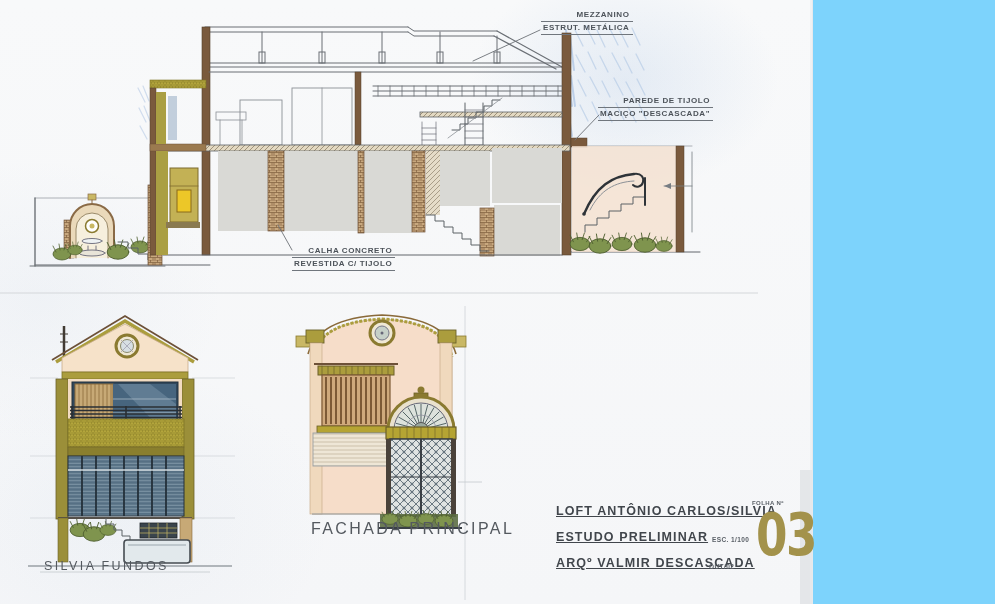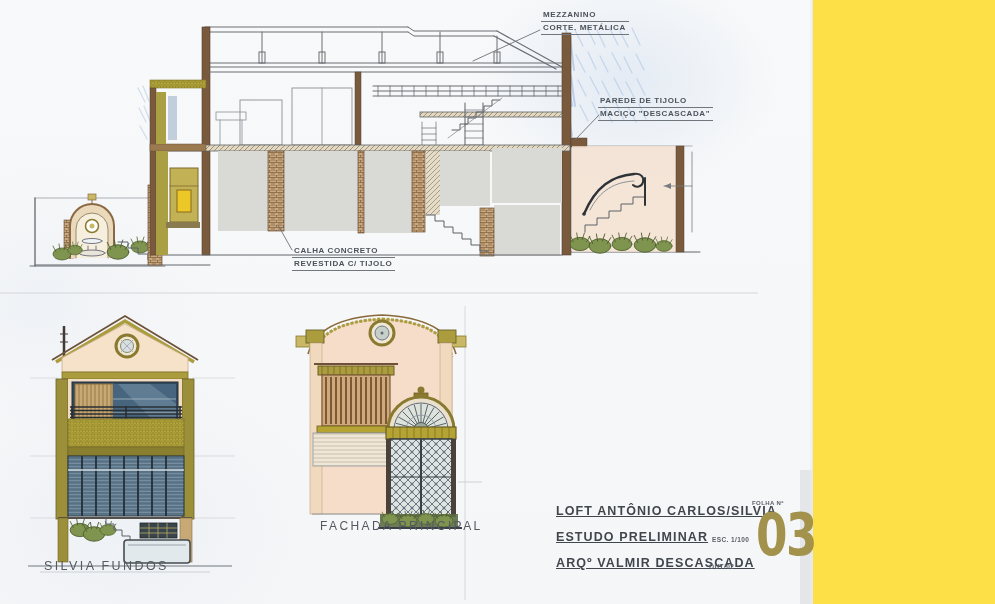--- a/index.html
+++ b/index.html
@@ -1,17 +1,17 @@
 <!DOCTYPE html>
 <html><head>
 <meta charset="utf-8">
 <style>
   html,body{margin:0;padding:0;background:#ffffff;}
-  .stage{position:relative;width:995px;height:604px;background:#fde047;overflow:hidden;
-         font-family:"Liberation Sans",sans-serif;}
+  .stage{position:relative;width:995px;height:604px;background:#7dd3fc;overflow:hidden;
+         font-family:"Liberation Sans",sans-serif;text-align:right;}
   .paper{position:absolute;left:0;top:0;width:812px;height:604px;
          background:
            radial-gradient(ellipse 220px 160px at 625px 80px, rgba(168,194,226,.25), transparent 70%),
            radial-gradient(ellipse 260px 200px at 40px 300px, rgba(175,195,220,.10), transparent 70%),
            radial-gradient(ellipse 300px 220px at 120px 520px, rgba(180,200,222,.12), transparent 70%),
            linear-gradient(#f8f9fa,#f5f6f8);
          border-right:1px solid #e7e9ec;}
   svg.art{position:absolute;left:0;top:0;}
   .ann{position:absolute;display:flex;flex-direction:column;gap:1px;
        font:600 8px/1.25 "Liberation Sans",sans-serif;letter-spacing:.6px;color:#4d535a;white-space:nowrap;}
@@ -294,32 +294,32 @@
     </g>
 
     <g>
       <rect x="800" y="470" width="12" height="134" fill="#dde0e3" opacity=".7"></rect>
       <path d="M811,0 V604" stroke="#e8eaec" stroke-width="1" fill="none"></path>
     </g>
   </svg>
 
   <div class="ann" style="left:541px;top:10px">
     <span class="u">MEZZANINO</span>
-    <span class="u">CORTE. METÁLICA</span>
+    <span class="u">ESTRUT. METÁLICA</span>
   </div>
   <div class="ann" style="left:598px;top:96px">
     <span class="u">PAREDE DE TIJOLO</span>
     <span class="u">MACIÇO "DESCASCADA"</span>
   </div>
   <div class="ann" style="left:292px;top:246px">
     <span class="u">CALHA CONCRETO</span>
     <span class="u">REVESTIDA C/ TIJOLO</span>
   </div>
 
-  <div class="dtitle" style="left:320px;top:520px;font-size:12px">FACHADA PRINCIPAL</div>
+  <div class="dtitle" style="left:311px;top:520px;font-size:16px">FACHADA PRINCIPAL</div>
   <div class="dtitle" style="left:44px;top:560px">SILVIA FUNDOS</div>
 
   <div>
     <div class="tbline" style="left:556px;top:505px">LOFT ANTÔNIO CARLOS/SILVIA</div>
     <div class="tbline" style="left:556px;top:531px">ESTUDO PRELIMINAR</div>
     <div class="tbline" style="left:556px;top:557px">ARQº VALMIR DESCASCADA</div>
     <div class="tbsmall" style="left:712px;top:536px">ESC. 1/100</div>
     <div class="tbsmall" style="left:709px;top:563px">OUT/02</div>
     <div class="tbsmall" style="left:752px;top:500px;font-size:6px">FOLHA Nº</div>
     <div class="sheetnum" style="left:756px;top:512px">03</div>

